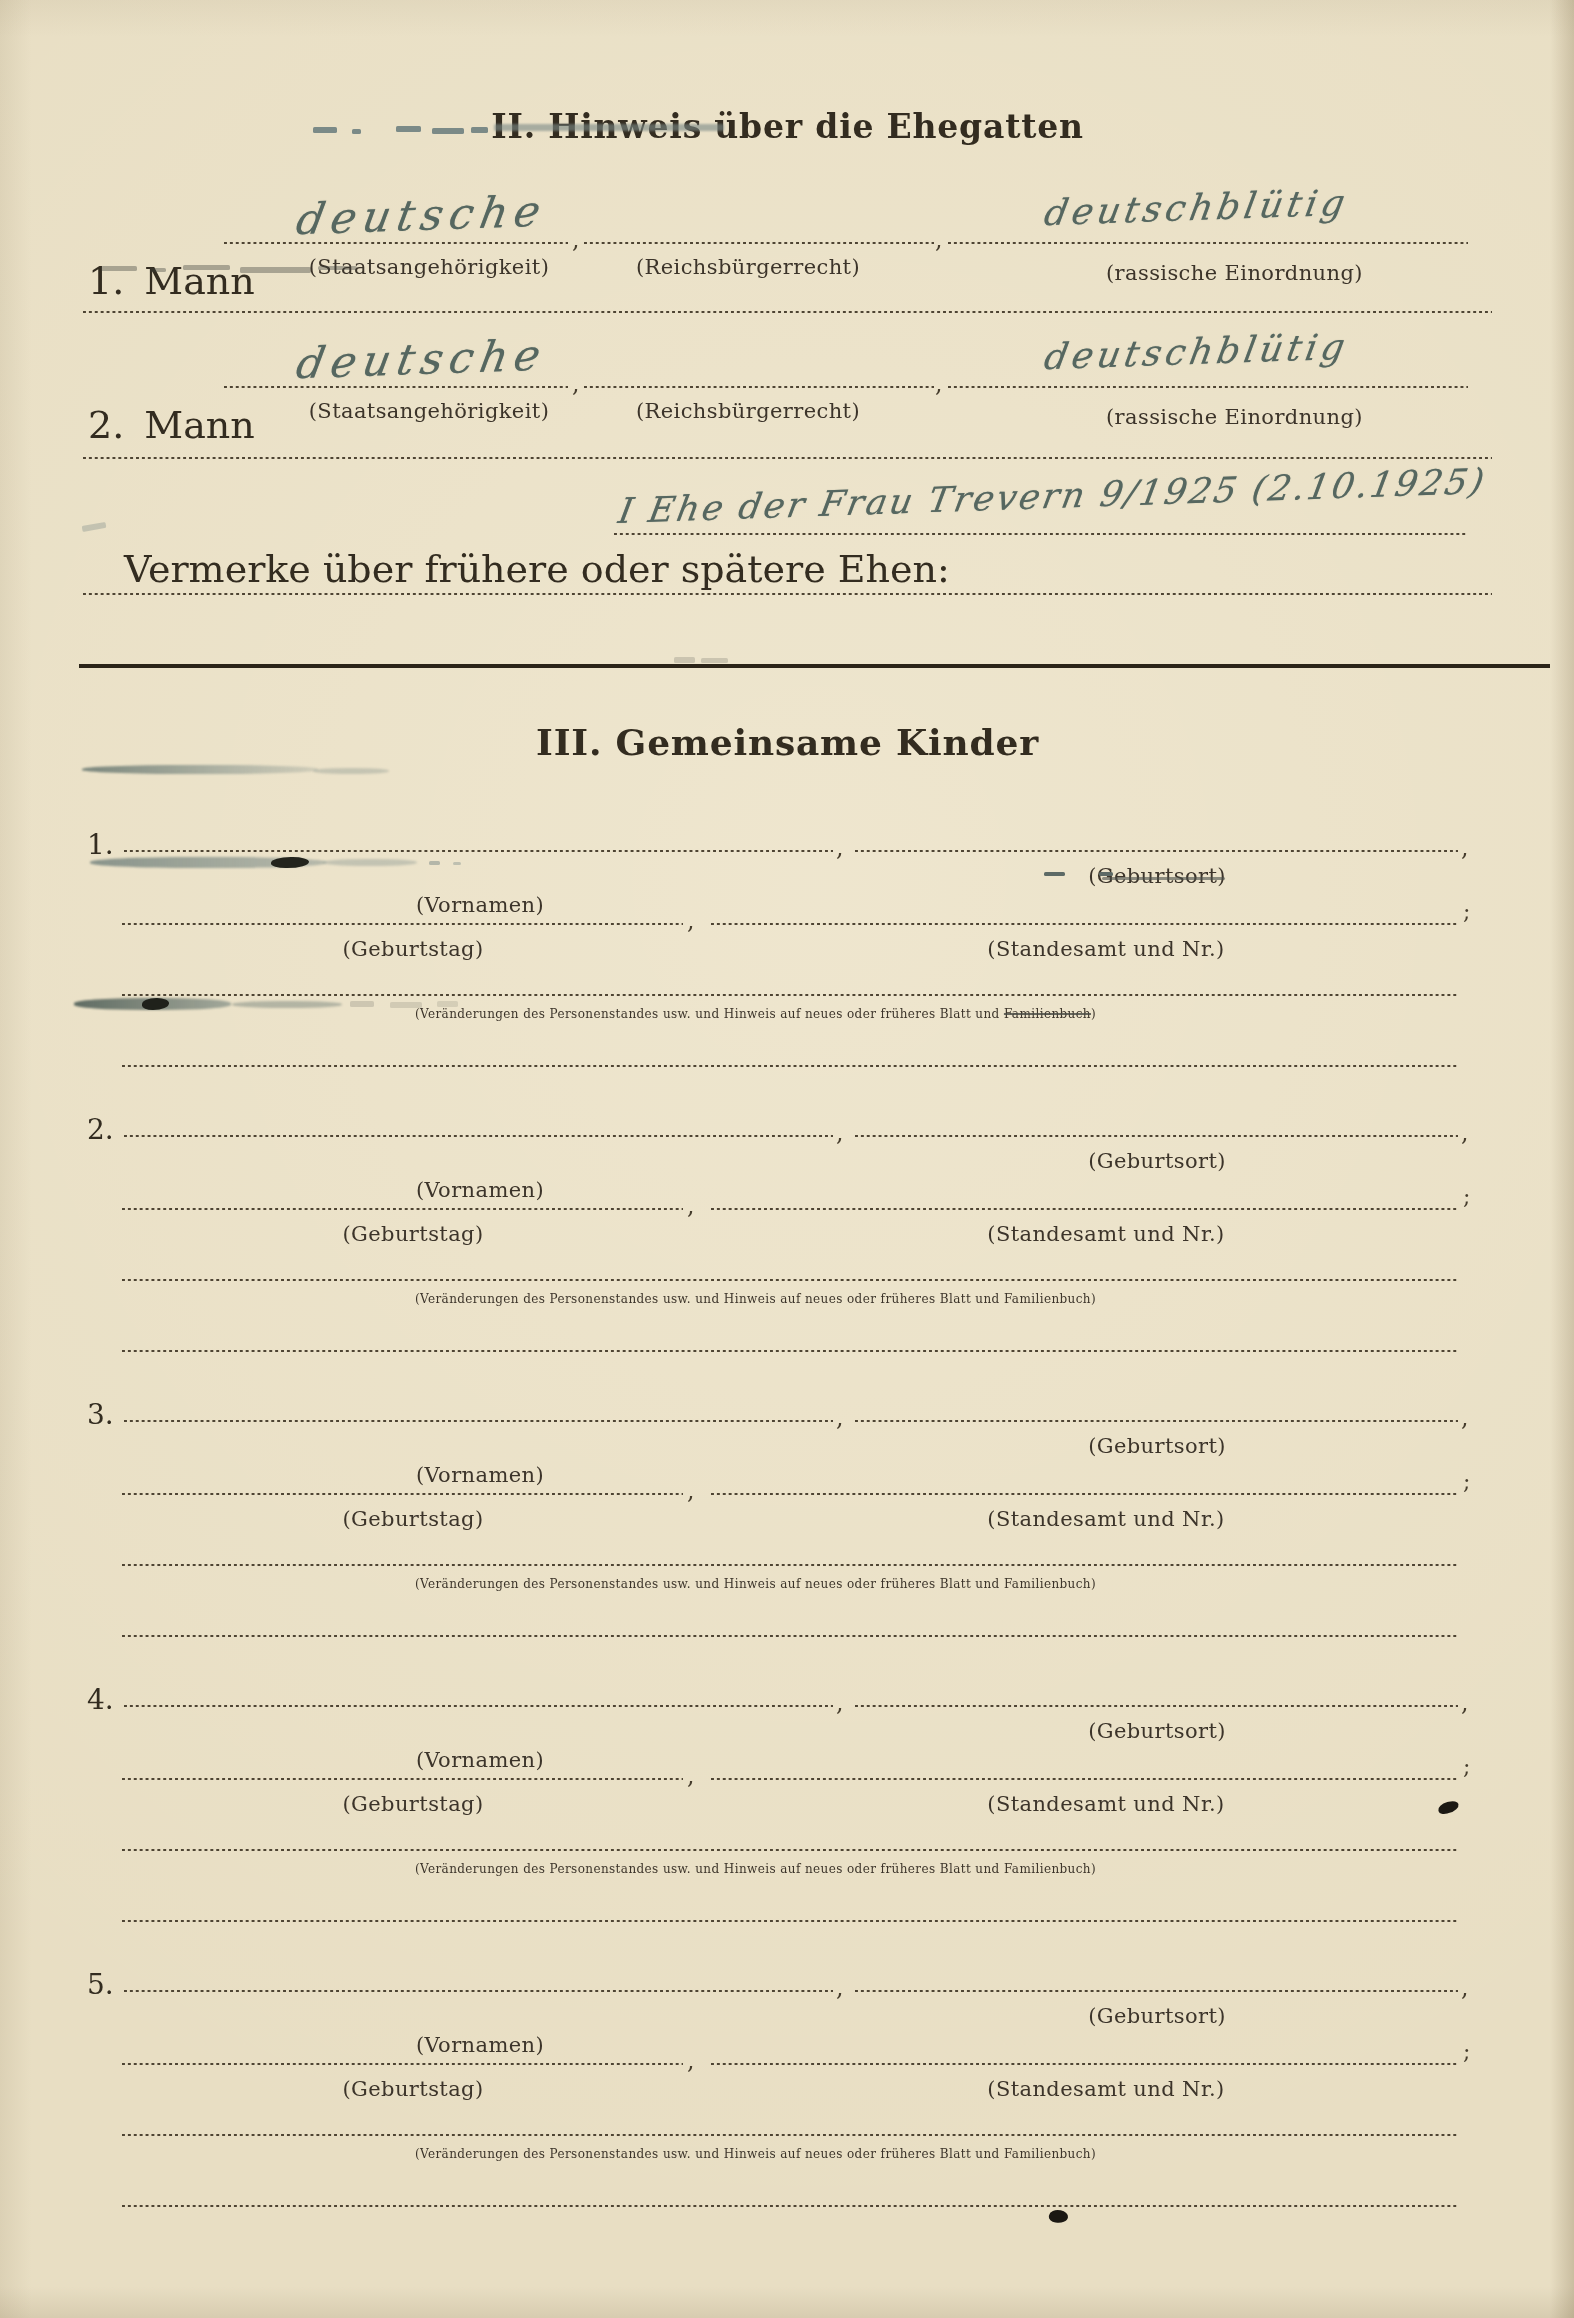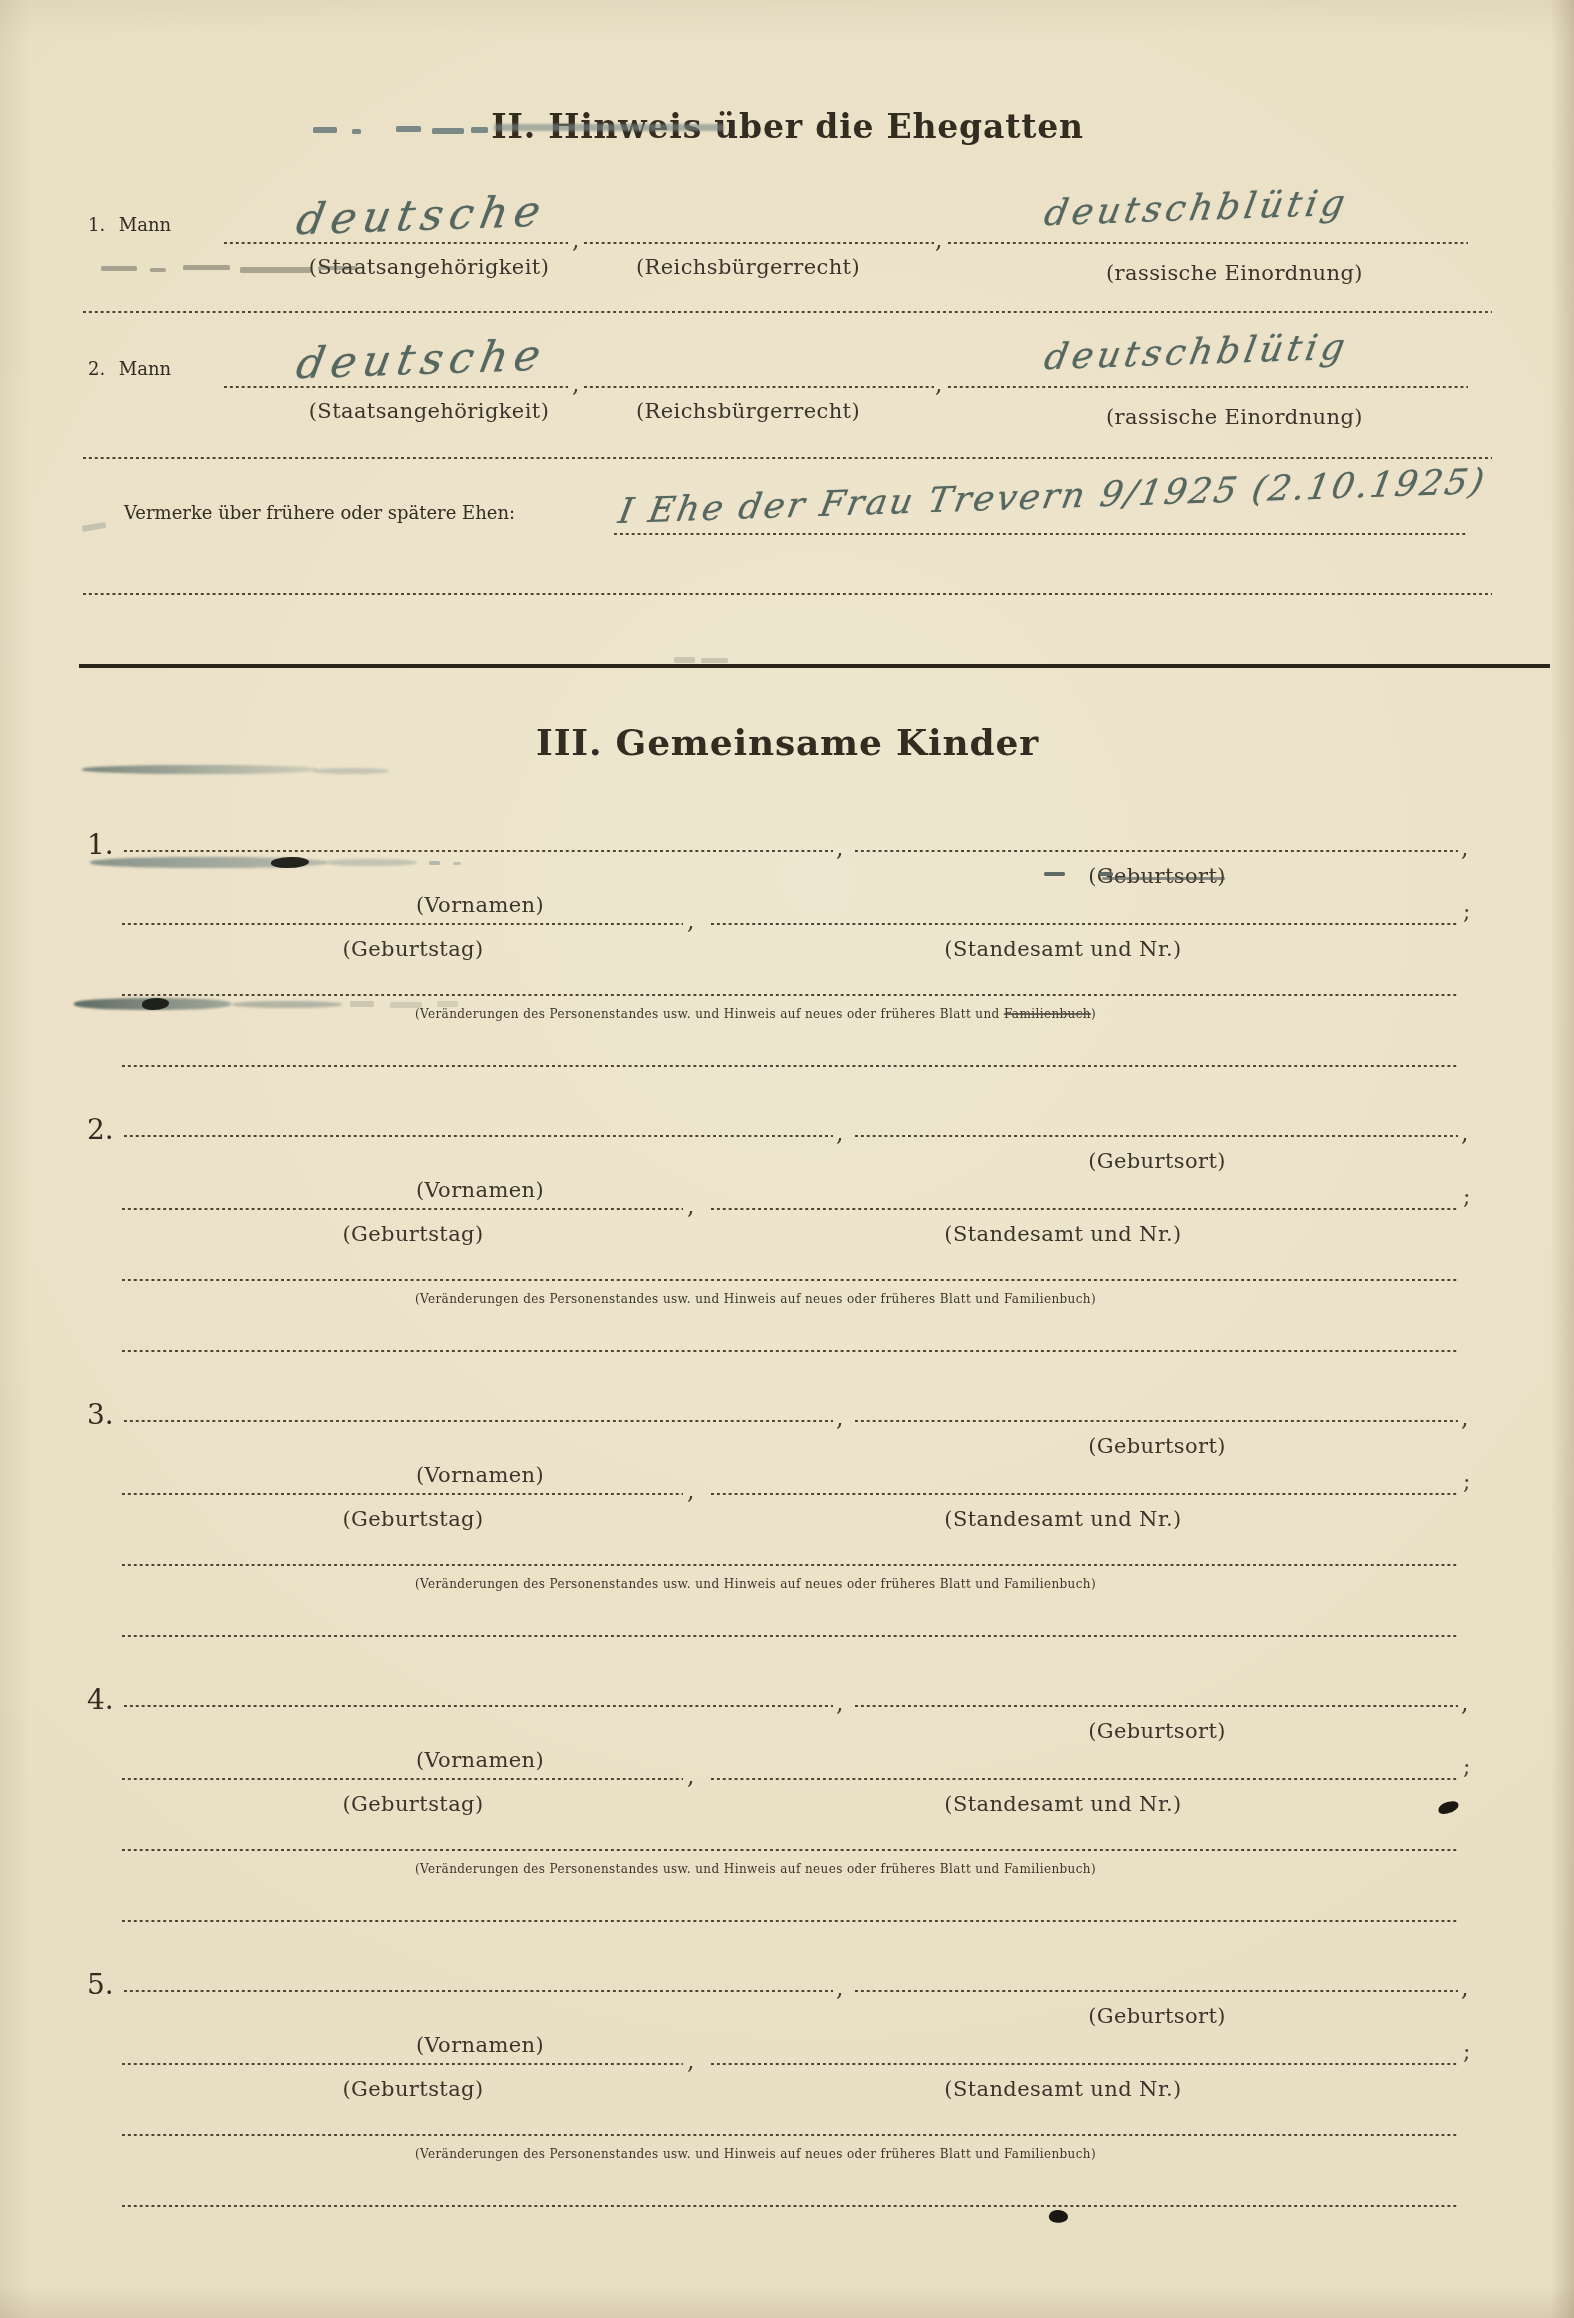--- a/index.html
+++ b/index.html
@@ -15,21 +15,21 @@
   .abs{position:absolute;}
   
   .dl{position:absolute;height:2.4px;
       background-image:repeating-linear-gradient(to right,#4e4433 0,#4e4433 2.8px,transparent 2.8px,transparent 5.9px);
       background-size:5.9px 2px;background-repeat:repeat-x;background-position:0 100%;}
   .rule{position:absolute;background:#2b2418;}
   
   .flabel{position:absolute;text-align:center;font-size:21px;color:#3c342a;letter-spacing:0.4px;white-space:nowrap;}
   .flabel.small{font-size:12px;}
   .heading{position:absolute;left:0;width:1575px;text-align:center;font-weight:bold;color:#332c20;letter-spacing:0.8px;white-space:nowrap;}
-  .rolelabel{position:absolute;font-size:18px;color:#332c20;white-space:nowrap;}
+  .rolelabel{position:absolute;font-size:38px;color:#332c20;white-space:nowrap;margin-top:45px;}
   .pm{position:absolute;font-size:23.6px;color:#453c2c;}
   
   .hw{position:absolute;font-family:"DejaVu Serif",serif;font-style:italic;color:#566760;
       transform:skewX(-12deg) rotate(-2deg);white-space:nowrap;
       text-shadow:0 0 0.8px rgba(86,103,96,.55);}
   
   .smear{position:absolute;border-radius:45%;filter:blur(0.8px);}
   .blot{position:absolute;background:#1b1813;border-radius:55% 45% 60% 40%;}
   .dash{position:absolute;background:#7b8a87;border-radius:1.6px;}
   .pencil{position:absolute;background:rgba(60,62,58,.38);border-radius:1.6px;filter:blur(0.5px);}
@@ -39,21 +39,21 @@
   .entry .lineA2{left:855px;width:603px;top:var(--A);}
   .entry .commaA1{left:836px;top:calc(var(--A) - 15.7px);}
   .entry .commaA2{left:1461px;top:calc(var(--A) - 15.7px);}
   .entry .vorn{left:362px;width:236px;top:calc(var(--A) + 14px);margin-top:29px;}
   .entry .gebo{left:1039px;width:236px;top:calc(var(--A) + 14px);}
   .entry .lineB1{left:122px;width:561px;top:calc(var(--A) + 73px);}
   .entry .lineB2{left:711px;width:748px;top:calc(var(--A) + 73px);}
   .entry .commaB1{left:687px;top:calc(var(--A) + 57px);}
   .entry .semiB{left:1463px;top:calc(var(--A) + 49px);font-size:22px;}
   .entry .gebt{left:295px;width:236px;top:calc(var(--A) + 87px);}
-  .entry .stand{left:925px;width:276px;top:calc(var(--A) + 87px);}
+  .entry .stand{left:968px;width:276px;top:calc(var(--A) + 87px);}
   .entry .lineC{left:122px;width:1337px;top:calc(var(--A) + 144px);}
   .entry .verae{left:283px;width:945px;top:calc(var(--A) + 157px);}
   .entry .lineD{left:122px;width:1335px;top:calc(var(--A) + 215px);}
   .struck{text-decoration:line-through;text-decoration-color:rgba(70,72,66,.8);text-decoration-thickness:2.4px;}
   
   .srow .role{left:88px;top:calc(var(--Y) - 28px);}
   .srow .seg1{left:224px;width:344px;top:var(--Y);}
   .srow .c1{left:572px;top:calc(var(--Y) - 15.7px);}
   .srow .seg2{left:584px;width:350px;top:var(--Y);}
   .srow .c2{left:935px;top:calc(var(--Y) - 15.7px);}

